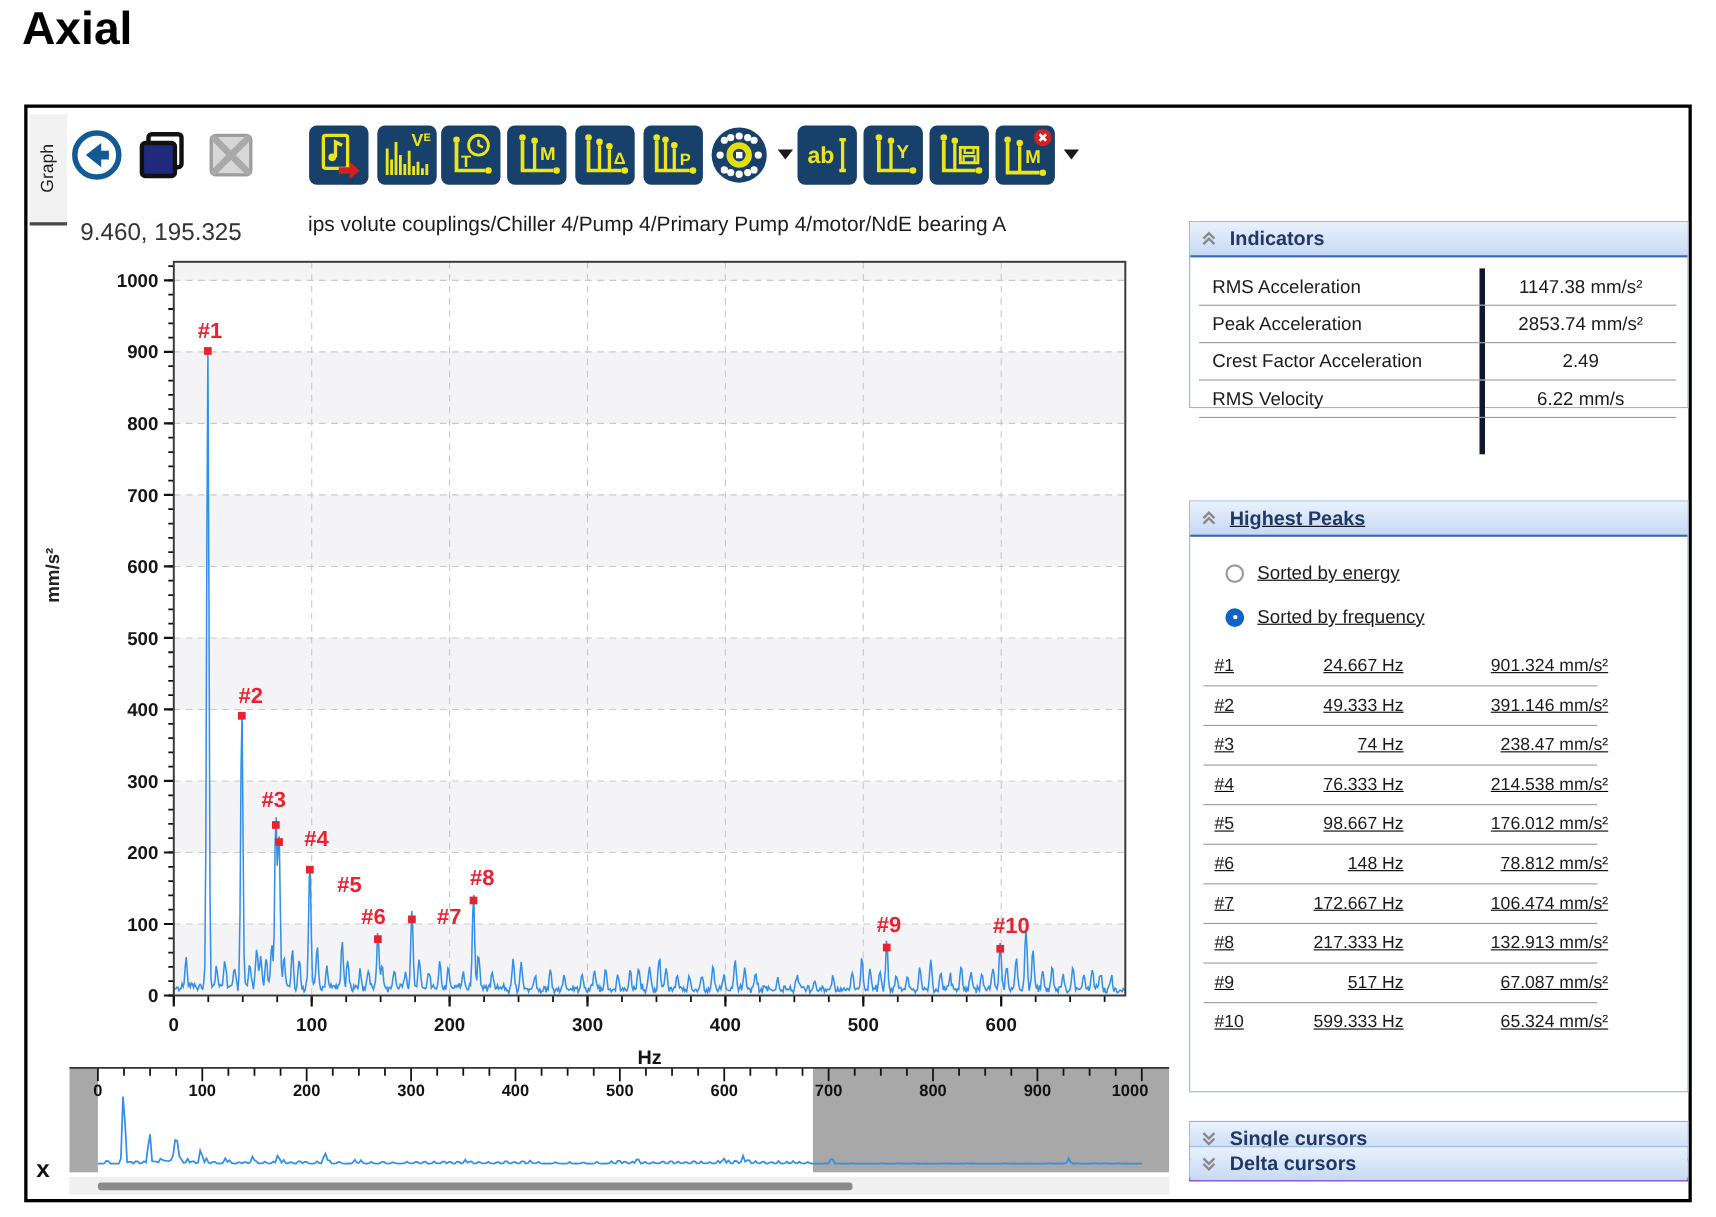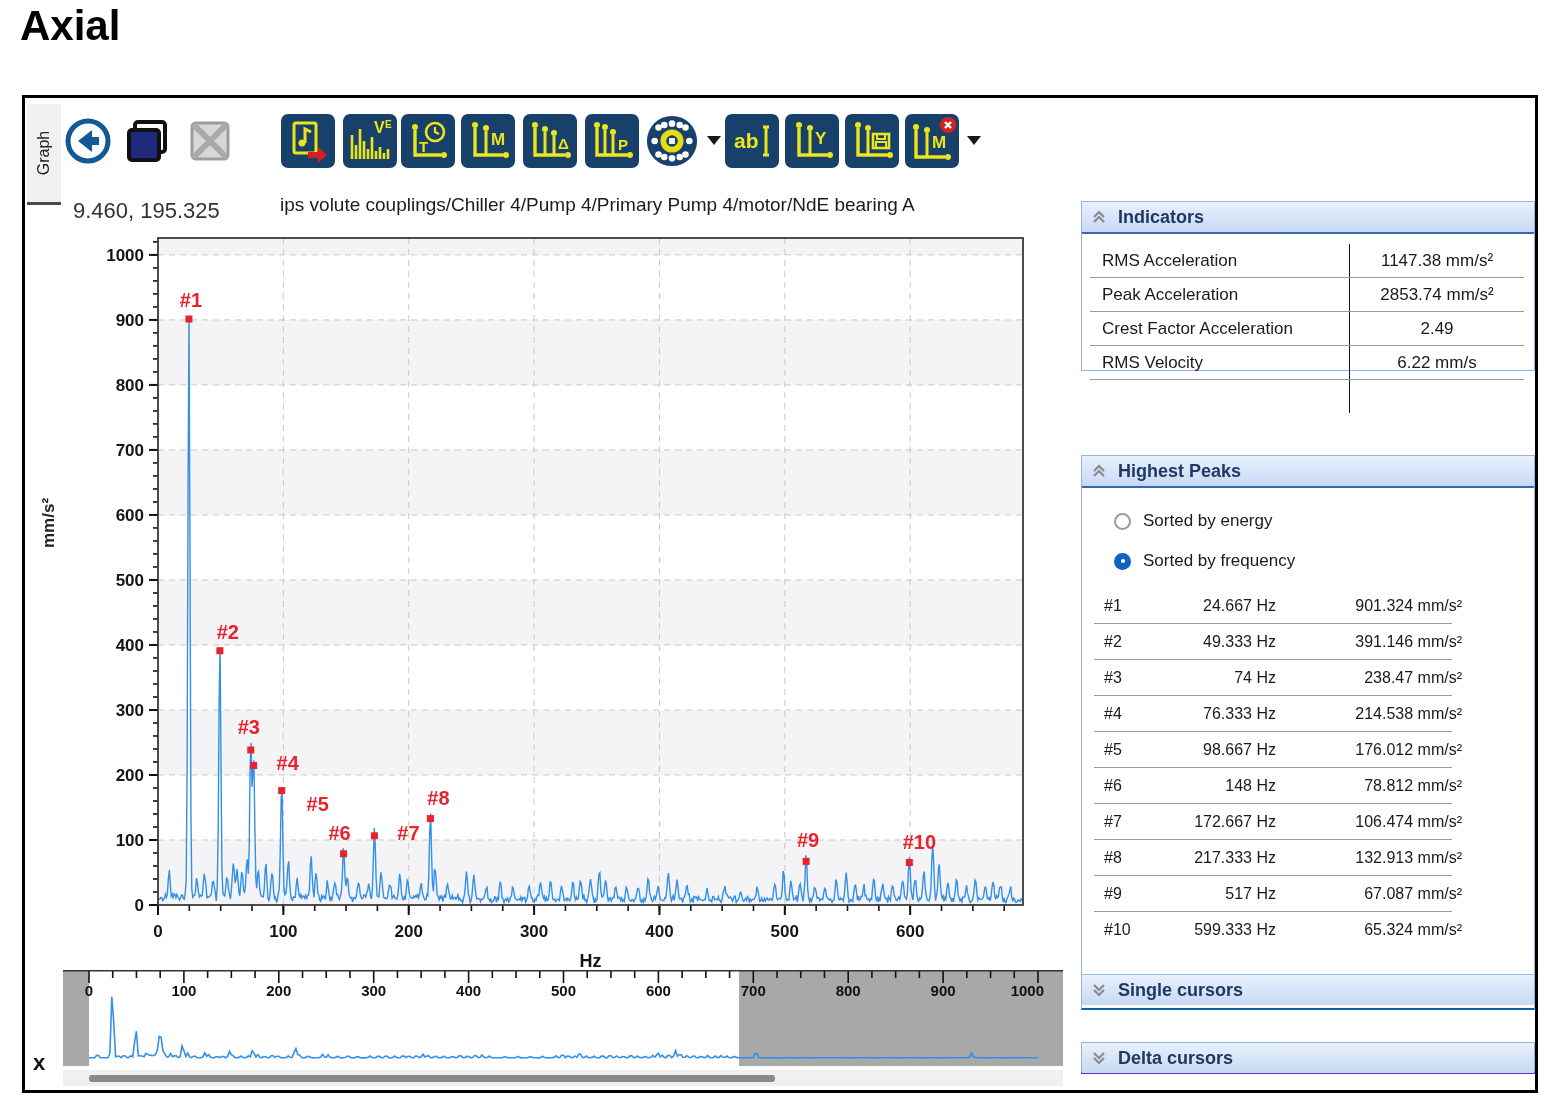--- a/index.html
+++ b/index.html
@@ -35,21 +35,21 @@
   
   .panel{position:absolute;left:1056px;width:454px;border:1px solid #97b4dd;background:#fff;box-sizing:border-box;}
   .panel-hdr{height:30px;background:linear-gradient(#e9f1fc,#c6d9f4);border-bottom:2px solid #3a67b5;
     display:flex;align-items:center;padding-left:10px;gap:12px;cursor:pointer;}
   .panel-hdr .ttl{font-size:18px;font-weight:600;color:#1f3864;}
   .bar-only{border-bottom:2px solid #3a67b5;}
   .chev svg{display:block;}
 
   .ind-table{padding:10px 0 0 0;}
   .ind-row{display:grid;grid-template-columns:260px 1fr;height:33px;align-items:center;margin:0 10px 0 8px;}
-  .ind-row .lab{padding-left:12px;font-size:17px;color:#1a1a1a;border-right:1px solid #0f172a;height:100%;display:flex;align-items:center;}
+  .ind-row .lab{padding-left:12px;font-size:17px;color:#1a1a1a;border-right:5px solid #0f172a;height:100%;display:flex;align-items:center;}
   .ind-row .val{text-align:center;font-size:17px;color:#1a1a1a;}
   .ind-row{border-bottom:1px solid #9a9a9a;}
   .ind-row:last-child{border-bottom:none;}
 
   .radio-row{display:flex;align-items:center;gap:12px;margin:10px 0 4px 32px;height:30px;cursor:pointer;}
   .radio{width:17px;height:17px;border-radius:50%;background:#fff;border:2px solid #9a9a9a;box-sizing:border-box;}
   .radio.on{background:#0f63c4;border:2px solid #0f63c4;position:relative;}
   .radio.on::after{content:"";position:absolute;left:4.5px;top:4.5px;width:4px;height:4px;border-radius:50%;background:#fff;}
   .radio-row .rlab{font-size:17px;color:#1a1a1a;}
 
@@ -487,21 +487,21 @@
           <span class="lab">RMS Velocity</span>
           <span class="val">6.22 mm/s</span>
         </div>
           <div class="ind-row">
           <span class="lab"></span>
           <span class="val"></span>
         </div>
         </div>
     </div>
 
-    <div class="panel" style="top:357px;height:538px;">
+    <div class="panel" style="top:357px;height:538px;text-decoration:underline;">
       <div class="panel-hdr">
         <span class="chev">
           <svg width="14" height="14" viewBox="0 0 14 14">
               <path d="M2 7 L7 2 L12 7 M2 12 L7 7 L12 12" fill="none" stroke="#8a8a8a" stroke-width="2.2"></path>
             </svg>
         </span>
         <span class="ttl">Highest Peaks</span>
       </div>
       <div style="padding-top:8px;">
 
@@ -562,21 +562,21 @@
           <span class="am">67.087 mm/s²</span>
         </div>
           <div class="peak-row">
           <span class="rk">#10</span>
           <span class="fq">599.333 Hz</span>
           <span class="am">65.324 mm/s²</span>
         </div>
         </div>
     </div>
 
-    <div class="panel bar-only" style="top:876px;height:36px;border-bottom:2px solid #0369a1;">
+    <div class="panel bar-only" style="top:921px;height:36px;border-bottom:2px solid #0369a1;">
       <div class="panel-hdr" style="border-bottom:none;height:30px;">
         <span class="chev">
           <svg width="14" height="14" viewBox="0 0 14 14">
               <path d="M2 2 L7 7 L12 2 M2 7 L7 12 L12 7" fill="none" stroke="#8a8a8a" stroke-width="2.2"></path>
             </svg>
         </span>
         <span class="ttl">Single cursors</span>
       </div>
     </div>
 

